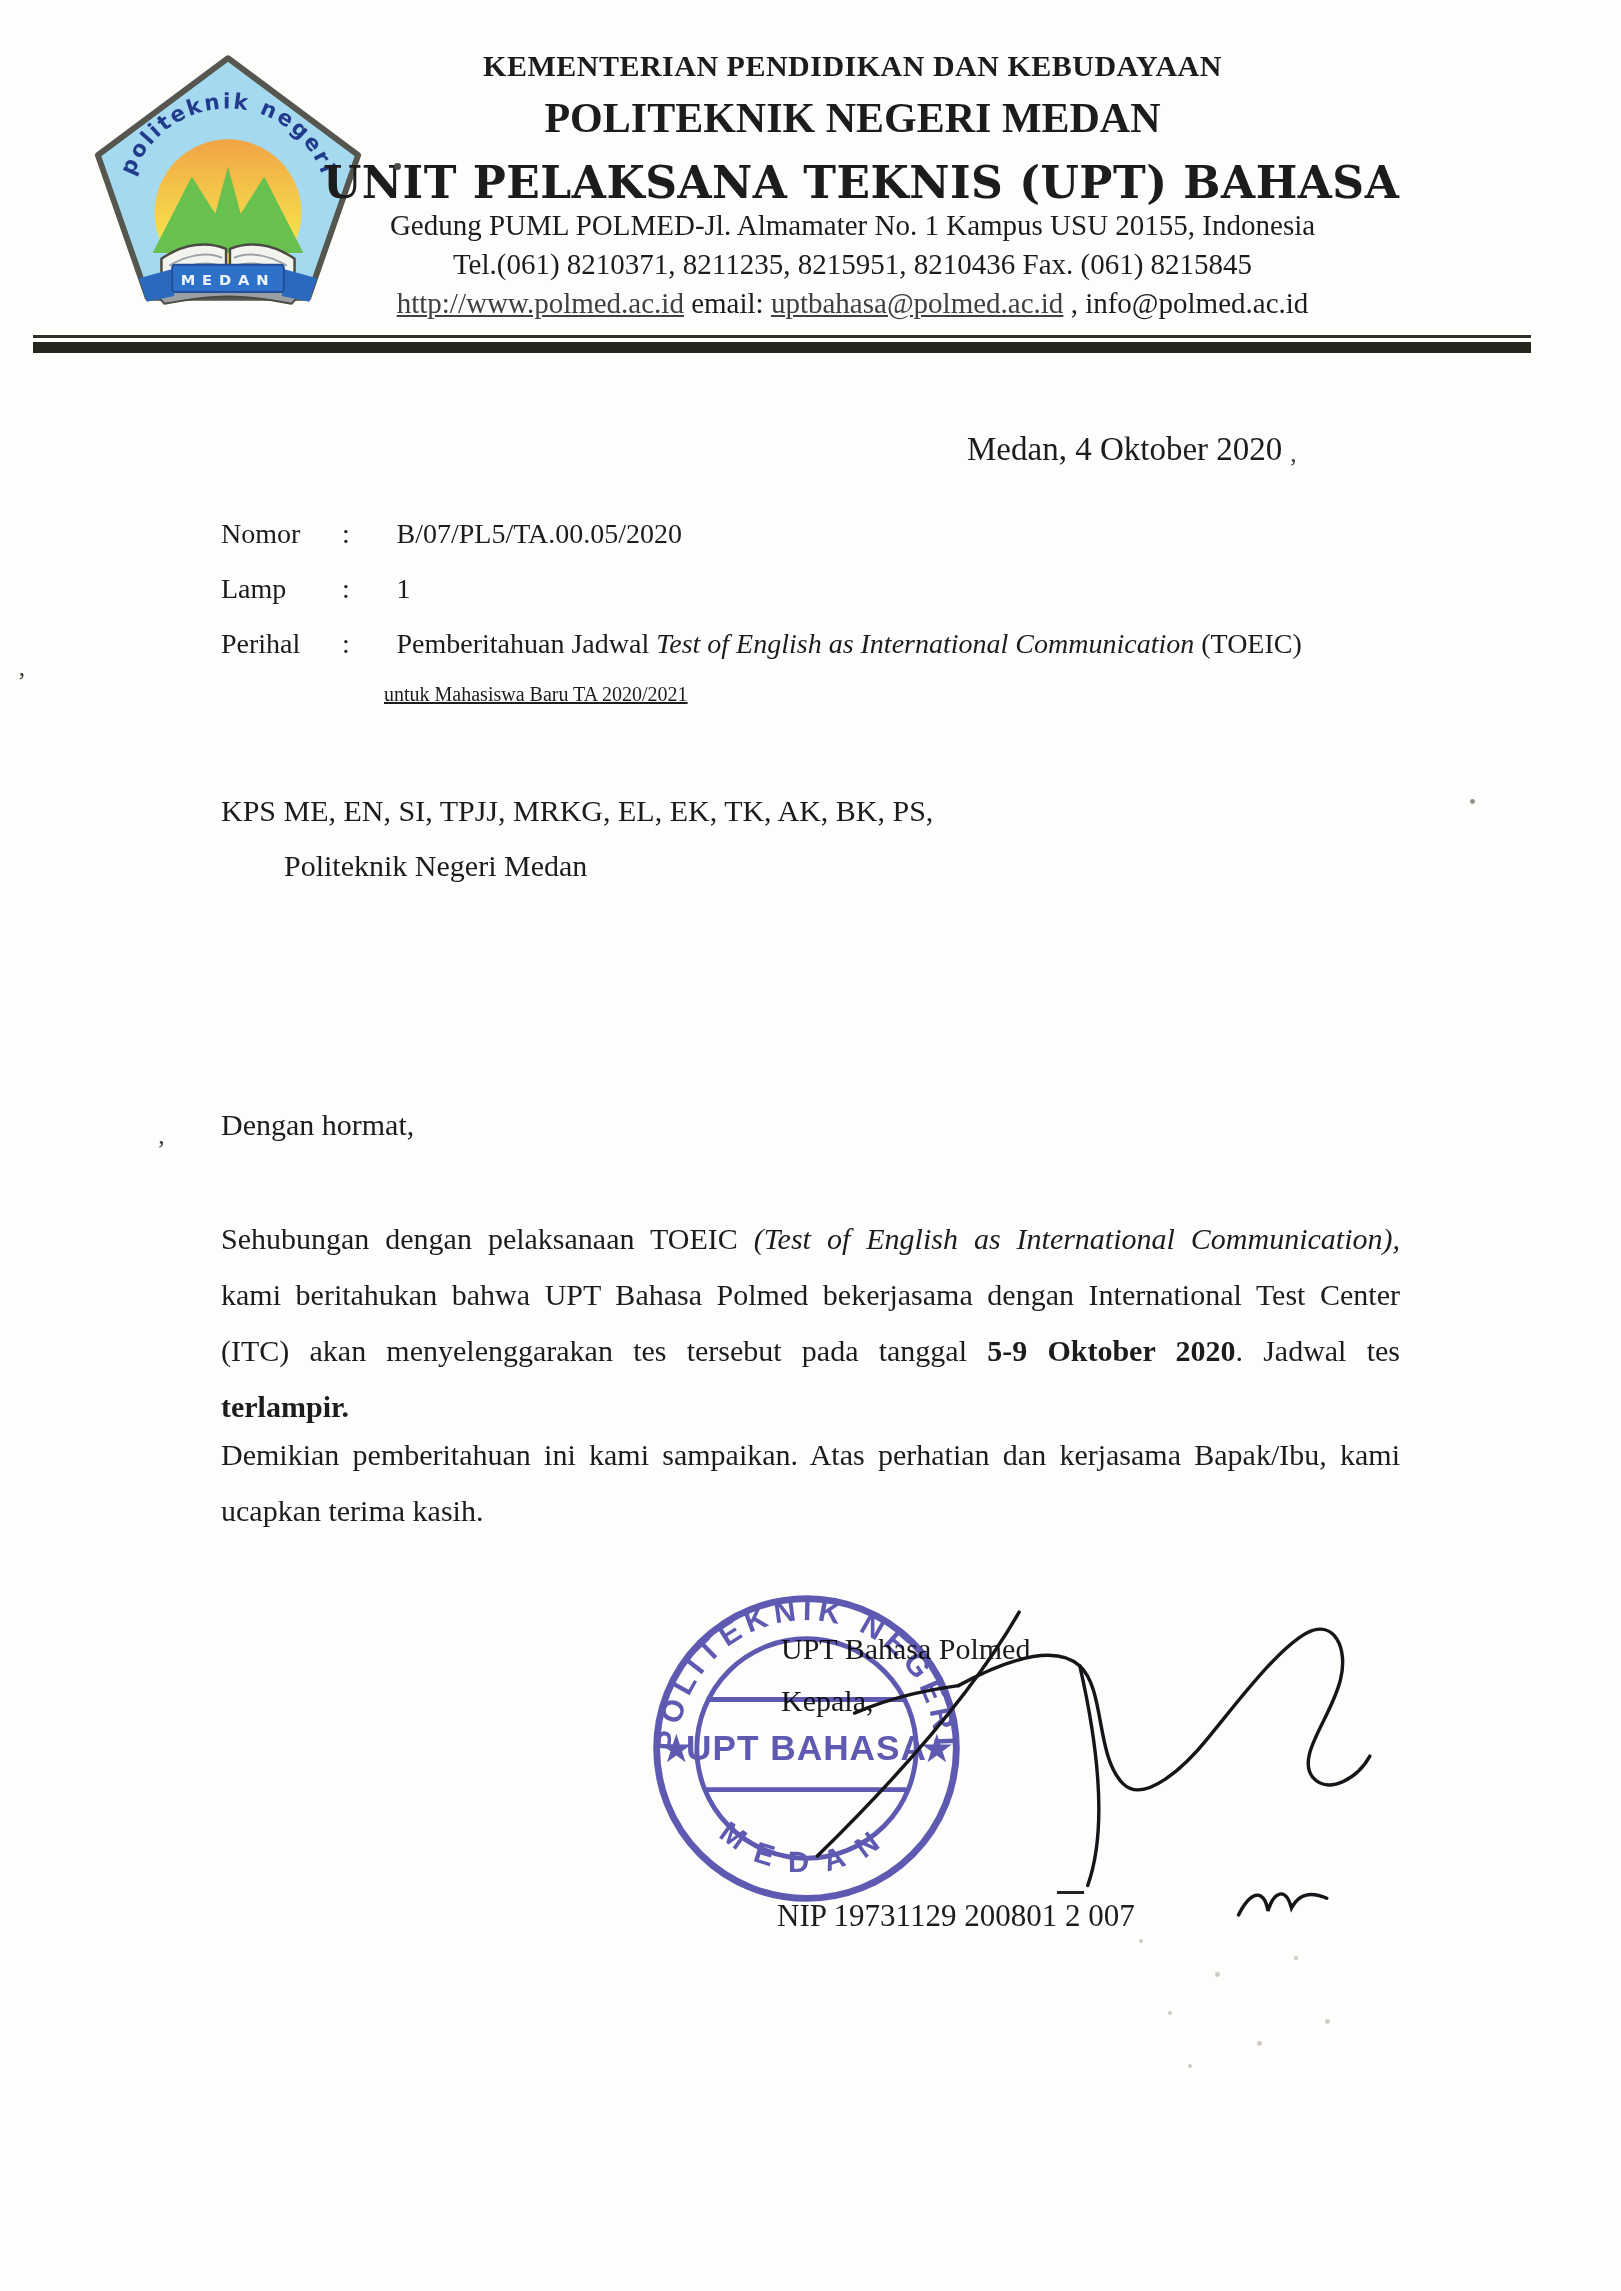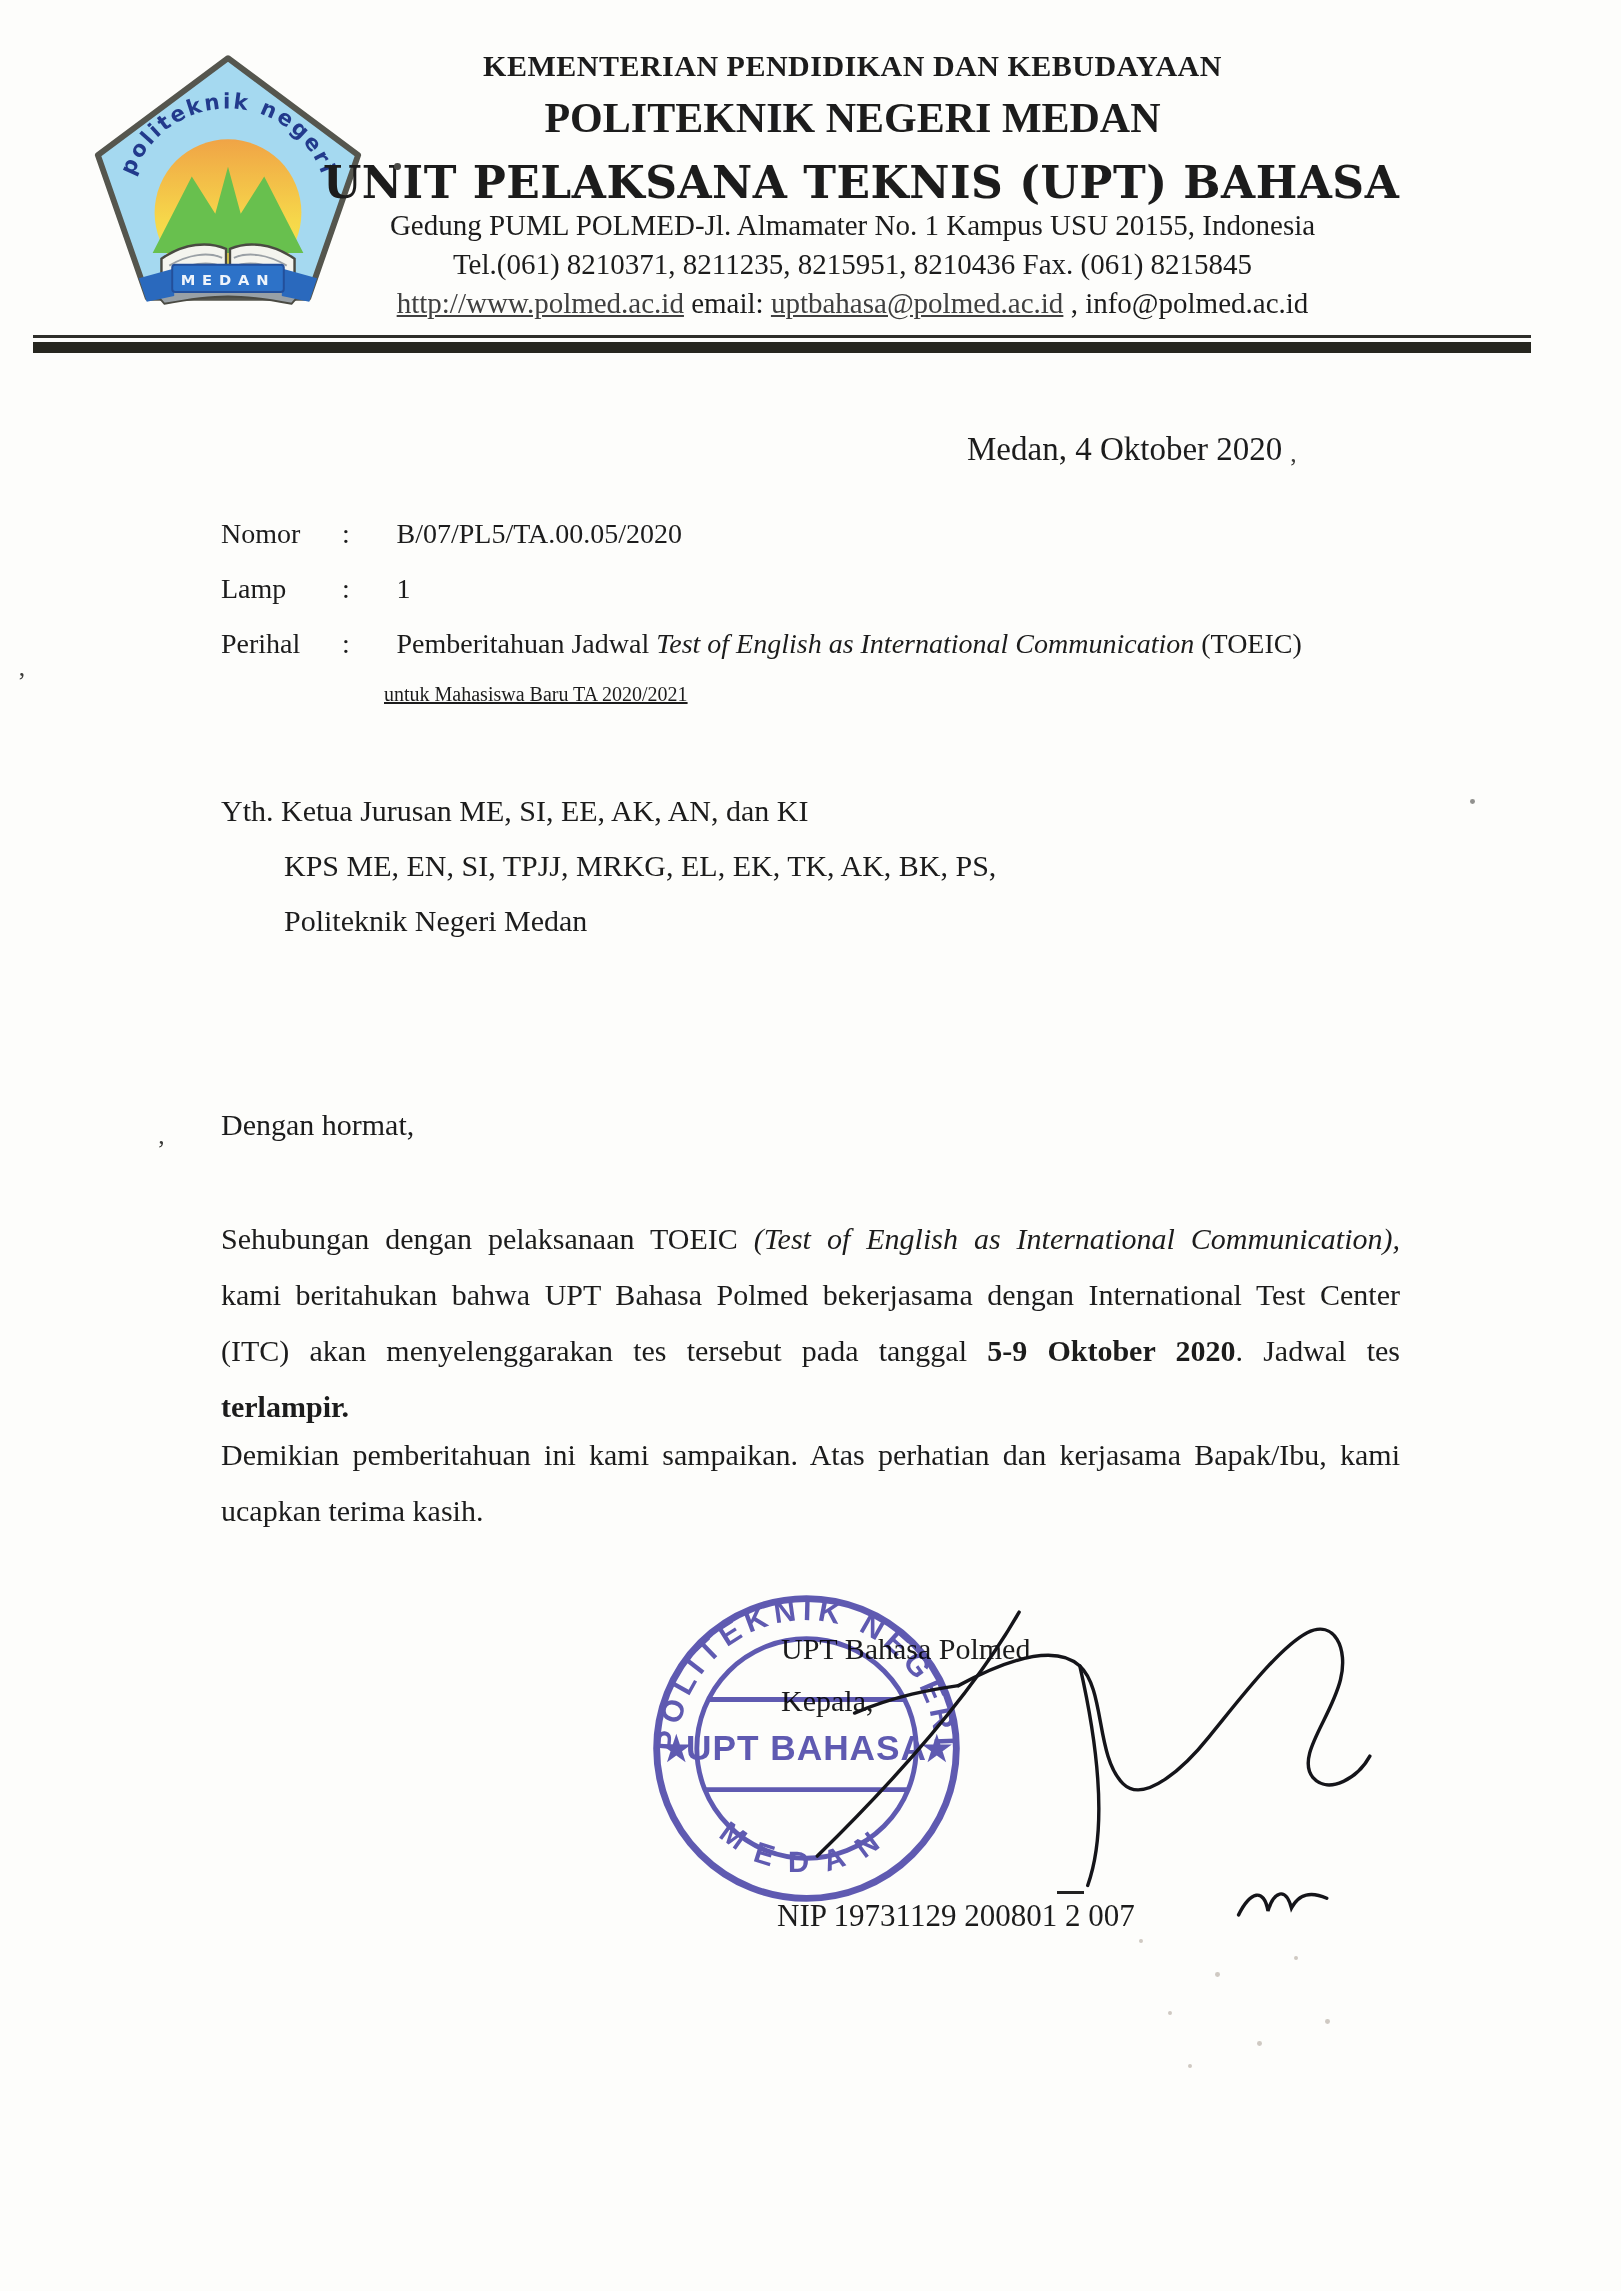--- a/index.html
+++ b/index.html
@@ -110,21 +110,20 @@
       <span class="val">1</span>
   </div>
   <div class="refrow" style="top:628px">
     <span class="lbl">Perihal</span>
       <span class="cln">:</span>
       <span class="val"><span class="run-n">Pemberitahuan Jadwal </span><span class="run-i">Test of English as International Communication</span><span class="run-n"> (TOEIC)</span></span>
   </div>
   <div class="untuk-line">untuk Mahasiswa Baru TA 2020/2021</div>
 
   <div class="recipient">
-      <div>Yth. Ketua Jurusan ME, SI, EE, AK, AN, dan KI</div>
       <div>KPS ME, EN, SI, TPJJ, MRKG, EL, EK, TK, AK, BK, PS,</div>
       <div>Politeknik Negeri Medan</div>
     </div>
 
   <div class="salutation">Dengan hormat,</div>
   <div class="para p1">
       <div class="bodyline just"><span class="run-n">Sehubungan dengan pelaksanaan TOEIC </span><span class="run-i">(Test of English as International Communication),</span></div>
       <div class="bodyline just"><span class="run-n">kami beritahukan bahwa UPT Bahasa Polmed bekerjasama dengan International Test Center</span></div>
       <div class="bodyline just"><span class="run-n">(ITC)  akan menyelenggarakan tes tersebut pada tanggal </span><span class="run-b">5-9 Oktober 2020</span><span class="run-n">. Jadwal tes</span></div>
       <div class="bodyline"><span class="run-b">terlampir.</span></div>

